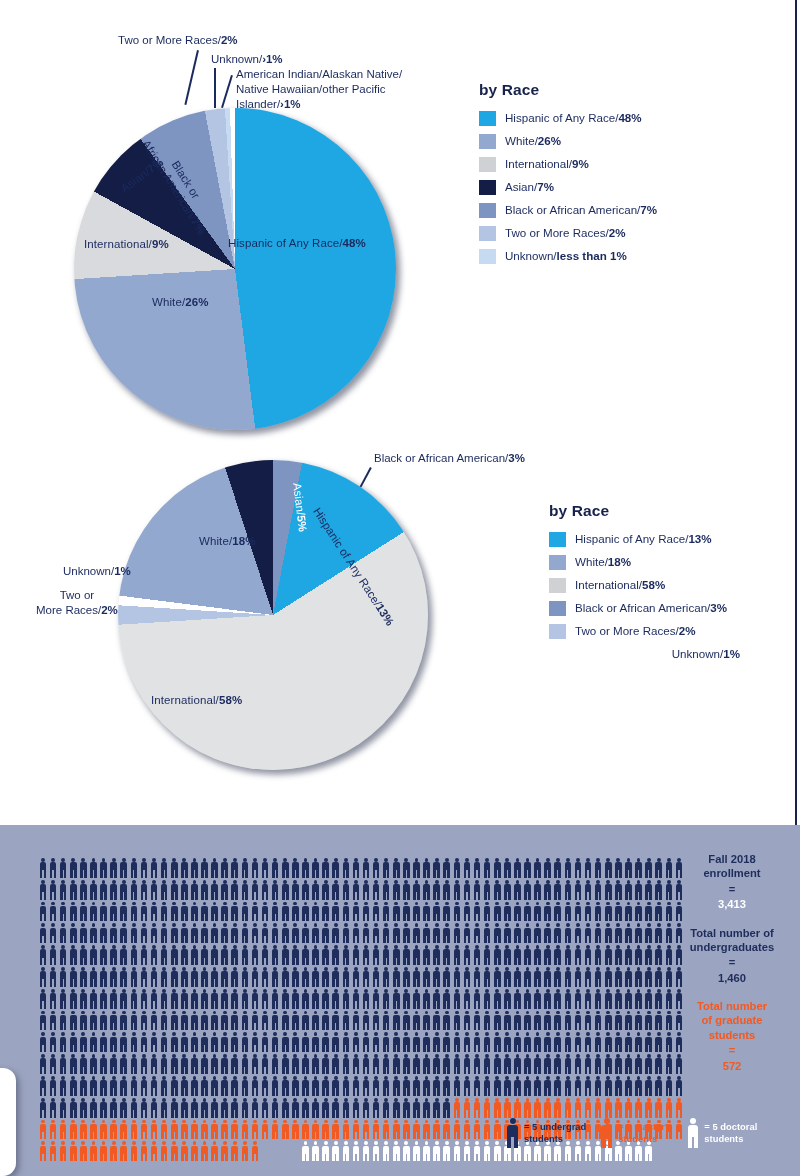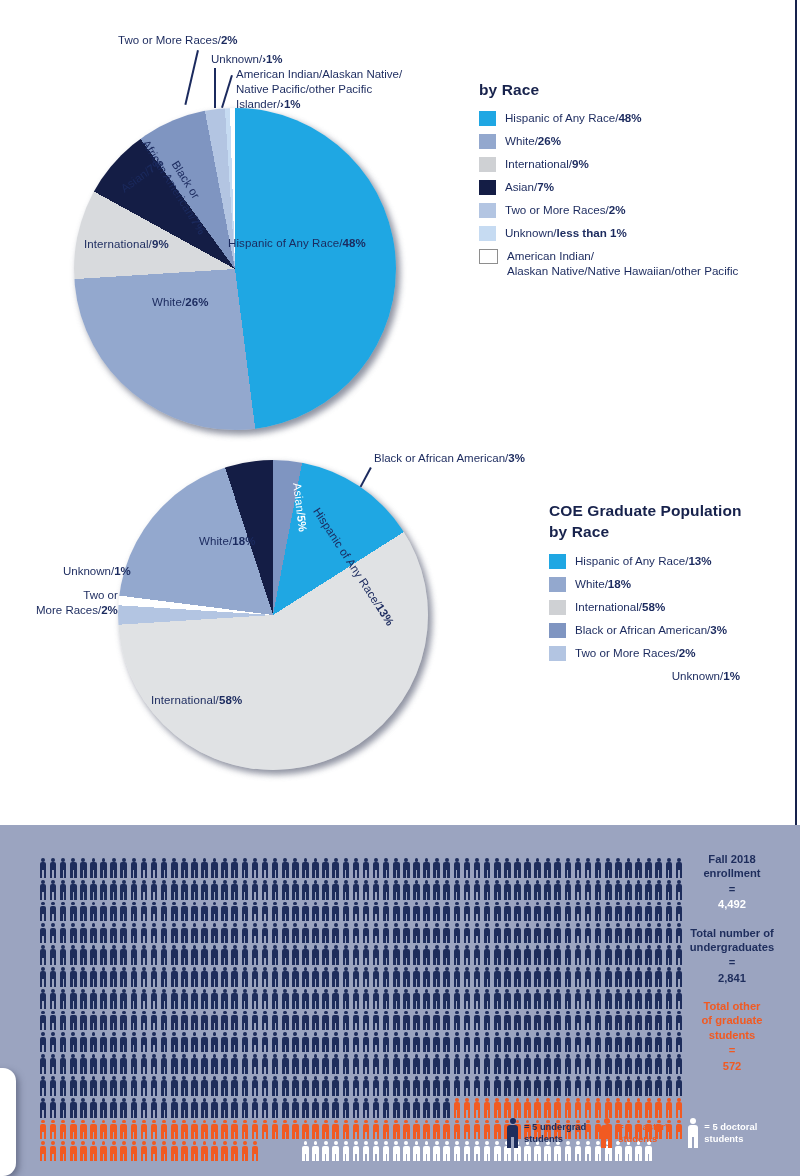--- a/index.html
+++ b/index.html
@@ -193,21 +193,21 @@
     </div>
     <div class="leader" style="left:197px;top:50px;width:1.6px;height:56px;transform:rotate(13deg);transform-origin:top left;"></div>
 
     <div class="callout" style="left:211px;top:52px;">
       <span>Unknown/</span><b>›1%</b>
     </div>
     <div class="leader" style="left:214px;top:68px;width:1.6px;height:40px;"></div>
 
     <div class="callout" style="left:236px;top:67px;">
       <div>American Indian/Alaskan Native/</div>
-      <div>Native Pacific/other Pacific</div>
+      <div>Native Hawaiian/other Pacific</div>
       <div><span>Islander/</span><b>›1%</b></div>
     </div>
     <div class="leader" style="left:231px;top:75px;width:1.6px;height:34px;transform:rotate(17deg);transform-origin:top left;"></div>
   </div>
 
   <div class="legend" style="left:479px;top:79px;width:300px;">
     <div class="legend-title">
       <div>by Race</div>
     </div>
 
@@ -229,36 +229,35 @@
         <span>International/</span><b>9%</b>
       </span>
     </div>
     <div class="legend-row">
       <span class="legend-swatch" style="background:#141d45;"></span>
       <span class="legend-text">
         <span>Asian/</span><b>7%</b>
       </span>
     </div>
     <div class="legend-row">
+      <span class="legend-swatch" style="background:#7f95c1;"></span>
+      <span class="legend-text">
+        <span>Black or African American/</span><b>7%</b>
+      </span>
+    </div>
+    <div class="legend-row">
       <span class="legend-swatch" style="background:#b3c5e2;"></span>
       <span class="legend-text">
         <span>Two or More Races/</span><b>2%</b>
       </span>
     </div>
     <div class="legend-row">
       <span class="legend-swatch" style="background:#c6dbf2;"></span>
       <span class="legend-text">
         <span>Unknown/</span><b>less than 1%</b>
-      </span>
-    </div>
-    <div class="legend-row" style="margin-top:2px;">
-      <span class="legend-swatch empty"></span>
-      <span class="legend-text">
-        <div>American Indian/</div>
-        <div>Alaskan Native/Native Hawaiian/other Pacific</div>
       </span>
     </div>
   </div>
 
   <div class="pie-wrap" style="left:0;top:440px;width:545px;height:385px;">
 
     <div class="pie-shadow" style="left:122px;top:24px;width:310px;height:310px;"></div>
     <div class="pie" style="left:118px;top:20px;width:310px;height:310px;
        background:
          conic-gradient(from 0deg,
@@ -285,29 +284,28 @@
     </div>
 
     <div class="callout" style="left:374px;top:11px;">
       <span>Black or African American/</span><b>3%</b>
     </div>
     <div class="leader" style="left:370px;top:27px;width:1.6px;height:22px;transform:rotate(28deg);transform-origin:top left;"></div>
 
     <div class="callout" style="left:63px;top:124px;text-align:right;">
       <span>Unknown/</span><b>1%</b>
     </div>
-    <div class="callout" style="left:36px;top:148px;text-align:right;">
+    <div class="callout" style="left:36px;top:148px;text-align:center;">
       <div>Two or</div>
       <div><span>More Races/</span><b>2%</b></div>
     </div>
   </div>
 
   <div class="legend" style="left:549px;top:500px;width:250px;">
     <div class="legend-title">
-      <div>COE Graduate Population</div>
       <div>by Race</div>
     </div>
 
     <div class="legend-row">
       <span class="legend-swatch" style="background:#1fa7e3;"></span>
       <span class="legend-text">
         <span>Hispanic of Any Race/</span><b>13%</b>
       </span>
     </div>
     <div class="legend-row">
@@ -5749,30 +5747,30 @@
           <i class="r"></i>
         </span>
       </div>
     </div>
 
   <div class="stats">
     <div class="stat-block">
       <div class="stat-label st-navy">Fall 2018</div>
       <div class="stat-label st-navy">enrollment</div>
       <div class="stat-eq st-navy">=</div>
-      <div class="stat-val st-white">4,492</div>
+      <div class="stat-val st-white">3,413</div>
     </div>
     <div class="stat-block">
       <div class="stat-label st-navy">Total number of</div>
       <div class="stat-label st-navy">undergraduates</div>
       <div class="stat-eq st-navy">=</div>
-      <div class="stat-val st-navy">2,841</div>
+      <div class="stat-val st-navy">1,460</div>
     </div>
     <div class="stat-block">
-      <div class="stat-label st-orange">Total other</div>
+      <div class="stat-label st-orange">Total number</div>
       <div class="stat-label st-orange">of graduate</div>
       <div class="stat-label st-orange">students</div>
       <div class="stat-eq st-orange">=</div>
       <div class="stat-val st-orange">572</div>
     </div>
   </div>
 
   <div class="key">
     <div class="key-item">
       <span class="key-fig c-navy">

